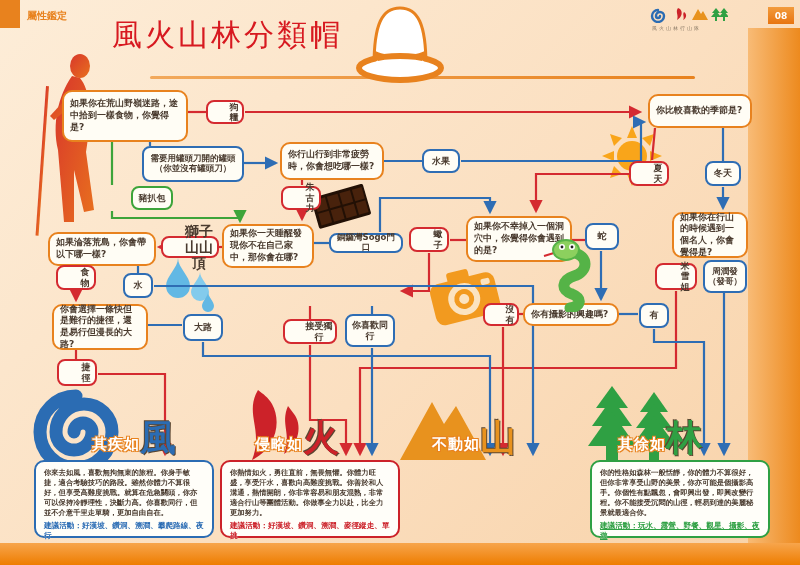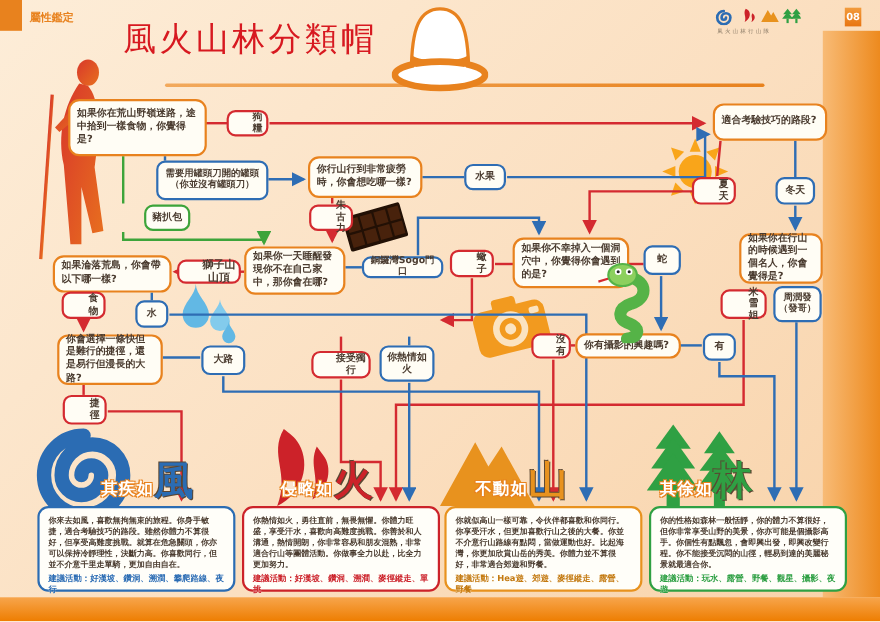--- a/index.html
+++ b/index.html
@@ -13,21 +13,21 @@
       background:linear-gradient(to bottom,#F7A54C,#EE7D00);z-index:0;}
   .corner-block{position:absolute;left:0;top:0;width:20px;height:28px;background:#E8821E;z-index:3;}
   
   .tag{position:absolute;left:27px;top:9px;font-size:10px;font-weight:bold;color:#E8821E;z-index:3;}
   .title{position:absolute;left:112px;top:15px;font-size:30px;font-weight:normal;color:#D71920;
          letter-spacing:3px;z-index:3;}
   .rule{position:absolute;left:150px;top:76px;width:545px;height:3px;border-radius:2px;
         background:linear-gradient(to right,#F2A95C,#E8821E);z-index:2;}
   .logo{position:absolute;left:650px;top:7px;z-index:3;}
   .logo-text{position:absolute;left:652px;top:25px;font-size:5px;letter-spacing:2px;color:#8a7a66;z-index:3;}
-  .page-num{position:absolute;left:768px;top:7px;width:15px;height:17px;
+  .page-num{position:absolute;left:768px;top:7px;width:26px;height:17px;
       background:linear-gradient(to bottom,#F29B3C,#E87511);color:#fff;font-size:9px;font-weight:bold;
       display:flex;align-items:center;justify-content:center;z-index:3;}
   
   .qbox{position:absolute;background:#FFFDF5;border:2.5px solid #E8821E;border-radius:10px;
         padding:4px 6px;font-size:9px;font-weight:bold;color:#4a3b2f;line-height:1.3;
         box-sizing:border-box;z-index:3;display:flex;align-items:center;}
   .opt{position:absolute;background:#FFFDF5;border-radius:8px;padding:1px 2px;font-size:9px;
        font-weight:bold;color:#4a3b2f;line-height:1.15;box-sizing:border-box;z-index:3;
        display:flex;align-items:center;justify-content:center;text-align:center;}
   .opt.red{border:2px solid #D42A30;padding-left:20px;}
@@ -43,21 +43,21 @@
   .desc-box.wind{border:2.5px solid #2B6CB3;}
   .desc-box.fire{border:2.5px solid #CC2229;}
   .desc-box.mountain{border:2.5px solid #E8921E;}
   .desc-box.forest{border:2.5px solid #2FA043;}
   .desc{font-size:7.3px;line-height:1.38;color:#4a3b2f;font-weight:bold;}
   .activities{font-size:7.6px;font-weight:bold;margin-top:3px;
       text-shadow:0 0 1px #fff;}
   .activities.wind{color:#2B6CB3;}
   .activities.fire{color:#CC2229;}
   .activities.mountain{color:#C47a10;}
-  .activities.forest{color:#2FA043;}
+  .activities.forest{color:#2FA043;text-decoration:underline;}
   .rtitle{position:absolute;display:flex;align-items:flex-end;z-index:3;}
   .rtitle .prefix{font-size:15px;font-weight:bold;color:#fff;letter-spacing:1px;
       text-shadow:-1px -1px 0 #E8821E,1px -1px 0 #E8821E,-1px 1px 0 #E8821E,1px 1px 0 #E8821E;}
   .rtitle .big{font-size:36px;font-weight:bold;line-height:0.9;
       text-shadow:-1px -1px 0 #5a4632,1px 1px 0 #5a4632;}
   .big.wind{color:#2B6CB3;} .big.fire{color:#CC2229;} .big.mountain{color:#E8921E;} .big.forest{color:#2FA043;}
 </style>
 </head>
 <body>
 
@@ -230,45 +230,45 @@
     <g stroke="#3DA43A" stroke-width="2.2" fill="none">
       <path d="M112,142 L112,185"></path>
       <path d="M112,211 L112,218 L240,218 L240,221" marker-end="url(#ag)"></path>
     </g>
   </svg>
 
   <div class="qbox" style="left:62px;top:90px;width:126px;height:52px">如果你在荒山野嶺迷路，途中拾到一樣食物，你覺得是?</div>
   <div class="qbox" style="left:280px;top:142px;width:104px;height:38px">你行山行到非常疲勞時，你會想吃哪一樣?</div>
   <div class="qbox" style="left:222px;top:224px;width:92px;height:44px">如果你一天睡醒發現你不在自己家中，那你會在哪?</div>
   <div class="qbox" style="left:466px;top:216px;width:106px;height:46px">如果你不幸掉入一個洞穴中，你覺得你會遇到的是?</div>
-  <div class="qbox" style="left:648px;top:94px;width:104px;height:34px">適合考驗技巧的路段?</div>
+  <div class="qbox" style="left:648px;top:94px;width:104px;height:34px">你比較喜歡的季節是?</div>
   <div class="qbox" style="left:672px;top:212px;width:76px;height:46px">如果你在行山的時候遇到一個名人，你會覺得是?</div>
   <div class="qbox" style="left:48px;top:232px;width:108px;height:34px">如果淪落荒島，你會帶以下哪一樣?</div>
   <div class="qbox" style="left:52px;top:304px;width:96px;height:46px">你會選擇一條快但是難行的捷徑，還是易行但漫長的大路?</div>
   <div class="qbox" style="left:523px;top:303px;width:96px;height:23px">你有攝影的興趣嗎?</div>
 
   <div class="opt red" style="left:206px;top:100px;width:38px;height:24px">狗糧</div>
   <div class="opt blue" style="left:142px;top:146px;width:102px;height:36px;font-size:8.5px">需要用罐頭刀開的罐頭（你並沒有罐頭刀）</div>
   <div class="opt green" style="left:92px;top:186px;width:42px;height:24px">豬扒包</div>
   <div class="opt blue" style="left:422px;top:149px;width:38px;height:24px">水果</div>
   <div class="opt red" style="left:281px;top:186px;width:40px;height:24px">朱古力</div>
-  <div class="opt red" style="left:161px;top:236px;width:58px;height:22px;font-size:10px">獅子山山頂</div>
+  <div class="opt red" style="left:161px;top:236px;width:58px;height:22px;font-size:14px">獅子山山頂</div>
   <div class="opt blue" style="left:329px;top:233px;width:74px;height:20px;font-size:8.5px">銅鑼灣Sogo門口</div>
   <div class="opt red" style="left:409px;top:227px;width:40px;height:25px">蠍子</div>
   <div class="opt blue" style="left:585px;top:223px;width:34px;height:27px">蛇</div>
   <div class="opt red" style="left:629px;top:161px;width:40px;height:25px">夏天</div>
   <div class="opt blue" style="left:705px;top:161px;width:36px;height:25px">冬天</div>
   <div class="opt red" style="left:655px;top:263px;width:42px;height:27px">米雪姐</div>
   <div class="opt blue" style="left:703px;top:260px;width:44px;height:33px;font-size:8.5px">周潤發（發哥）</div>
   <div class="opt red" style="left:56px;top:265px;width:40px;height:25px">食物</div>
   <div class="opt blue" style="left:123px;top:273px;width:30px;height:25px">水</div>
   <div class="opt blue" style="left:183px;top:314px;width:40px;height:27px">大路</div>
   <div class="opt red" style="left:57px;top:359px;width:40px;height:27px">捷徑</div>
   <div class="opt red" style="left:283px;top:319px;width:54px;height:25px">接受獨行</div>
-  <div class="opt blue" style="left:345px;top:314px;width:50px;height:33px">你熱情如火</div>
+  <div class="opt blue" style="left:345px;top:314px;width:50px;height:33px">你喜歡同行</div>
   <div class="opt red" style="left:483px;top:303px;width:36px;height:23px">沒有</div>
   <div class="opt blue" style="left:639px;top:303px;width:30px;height:25px">有</div>
 
   <svg class="illus" style="left:30px;top:388px" width="92" height="86" viewBox="0 0 92 86">
     <path d="M46,8 A36,36 0 1,0 82,44 A28,28 0 1,0 26,44 A18,18 0 1,0 62,44 A9,9 0 1,0 44,44" stroke="#2B6CB3" stroke-width="13" fill="none" stroke-linecap="round"></path>
   </svg>
   <svg class="illus" style="left:228px;top:386px" width="84" height="84" viewBox="0 0 84 84">
     <path d="M30,4 C16,28 36,44 24,74 C48,62 54,36 44,18 C40,11 35,8 30,4 Z" fill="#CC2229"></path>
     <path d="M60,20 C52,38 64,48 56,68 C72,58 74,38 66,28 Z" fill="#CC2229"></path>
   </svg>
@@ -293,35 +293,31 @@
     <span class="big wind">風</span>
   </div>
   <div class="rtitle" style="left:255px;top:422px">
     <span class="prefix">侵略如</span>
     <span class="big fire">火</span>
   </div>
   <div class="rtitle" style="left:432px;top:422px">
     <span class="prefix">不動如</span>
     <span class="big mountain">山</span>
   </div>
-  <div class="rtitle" style="left:600px;top:422px">
+  <div class="rtitle" style="left:618px;top:422px">
     <span class="prefix">其徐如</span>
     <span class="big forest">林</span>
   </div>
 
   <div class="desc-box wind" style="left:34px;top:460px">
     <div class="desc">你來去如風，喜歡無拘無束的旅程。你身手敏捷，適合考驗技巧的路段。雖然你體力不算很好，但享受高難度挑戰。就算在危急關頭，你亦可以保持冷靜理性，決斷力高。你喜歡同行，但並不介意千里走單騎，更加自由自在。</div>
     <div class="activities wind">建議活動：好漢坡、鑽洞、溯澗、攀爬路線、夜行</div>
   </div>
   <div class="desc-box fire" style="left:220px;top:460px">
     <div class="desc">你熱情如火，勇往直前，無畏無懼。你體力旺盛，享受汗水，喜歡向高難度挑戰。你善於和人溝通，熱情開朗，你非常容易和朋友混熟，非常適合行山等團體活動。你做事全力以赴，比全力更加努力。</div>
     <div class="activities fire">建議活動：好漢坡、鑽洞、溯澗、麥徑縱走、單挑</div>
   </div>
-  <div class="desc-box mountain" style="left:404px;top:460px">
-    <div class="desc">你就似高山一樣可靠，令伙伴都喜歡和你同行。你享受汗水，但更加喜歡行山之後的大餐。你並不介意行山路線有點悶，當做運動也好。比起海灣，你更加欣賞山岳的秀美。你體力並不算很好，非常適合郊遊和野餐。</div>
-    <div class="activities mountain">建議活動：Hea遊、郊遊、麥徑縱走、露營、野餐</div>
-  </div>
   <div class="desc-box forest" style="left:590px;top:460px">
     <div class="desc">你的性格如森林一般恬靜，你的體力不算很好，但你非常享受山野的美景，你亦可能是個攝影高手。你個性有點飄忽，會即興出發，即興改變行程。你不能接受沉悶的山徑，輕易到達的美麗秘景就最適合你。</div>
     <div class="activities forest">建議活動：玩水、露營、野餐、觀星、攝影、夜遊</div>
   </div>
 
 </div>
 
 </body></html>

